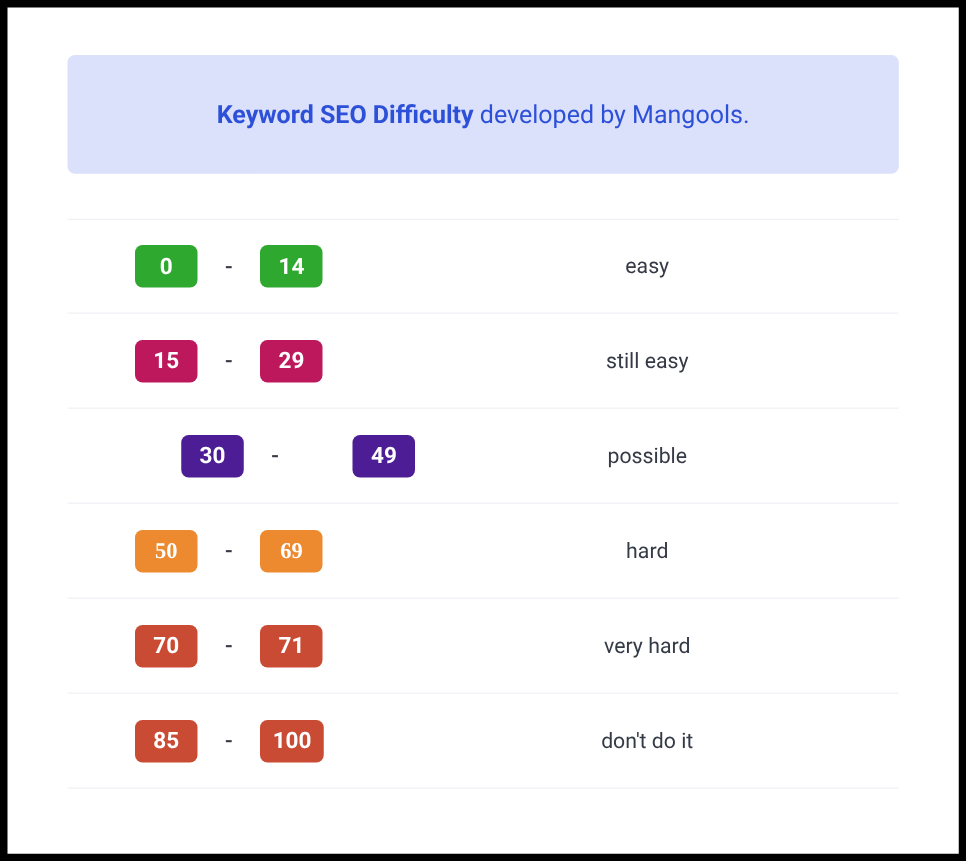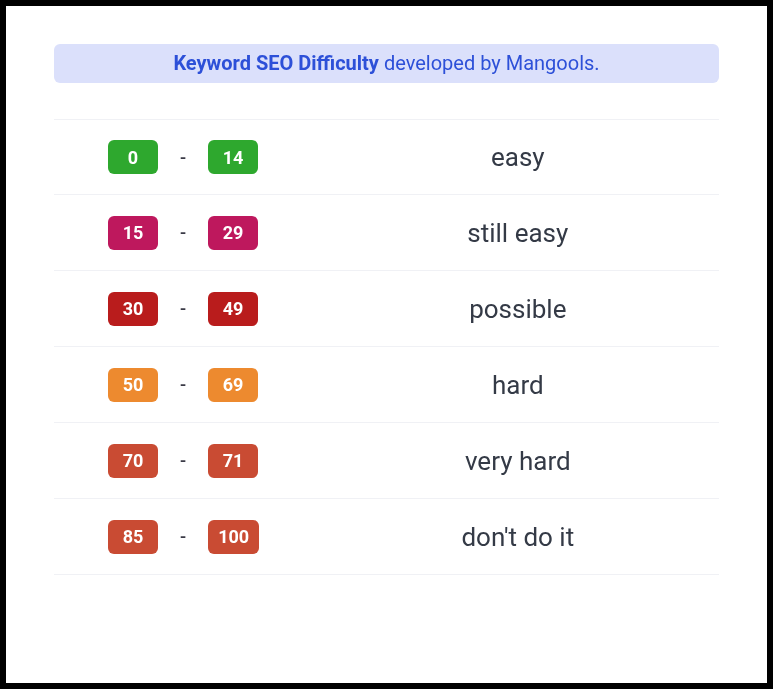--- a/index.html
+++ b/index.html
@@ -13,21 +13,21 @@
   }
   .card {
     background: #fff;
     width: 100%;
     height: 100%;
     padding: 38px 48px 30px;
   }
   .info-box {
     background: #dbe0fb;
     border-radius: 6px;
-    padding: 4px 24px;
+    padding: 32px 24px;
     text-align: center;
     color: #2d50d8;
     font-size: 20px;
     line-height: 1.55;
     margin-bottom: 36px;
   }
   .info-box b { font-weight: 700; }
   .table {
     width: 100%;
   }
@@ -60,28 +60,28 @@
   }
   .dash {
     color: #3a3a46;
     font-size: 18px;
     font-weight: 500;
   }
   .label {
     flex: 1;
     text-align: center;
     color: #343a46;
-    font-size: 26px;
+    font-size: 17px;
     padding-right: 30px;
   }
   
   .c0 { background: #2ea82e; }
   .c1 { background: #be185d; }
-  .c2 { background: #b91c1c; }
-  .c3 { background: #ed8a2f; }
+  .c2 { background: #4c1d95; margin-left: 37px; }
+  .c3 { background: #ed8a2f; font-family: Liberation Serif, serif; }
   .c4 { background: #c94b33; }
   .c5 { background: #c94b33; }
 </style>
 </head>
 <body>
 
 <div class="card">
 
   <div class="info-box">
     <div>

